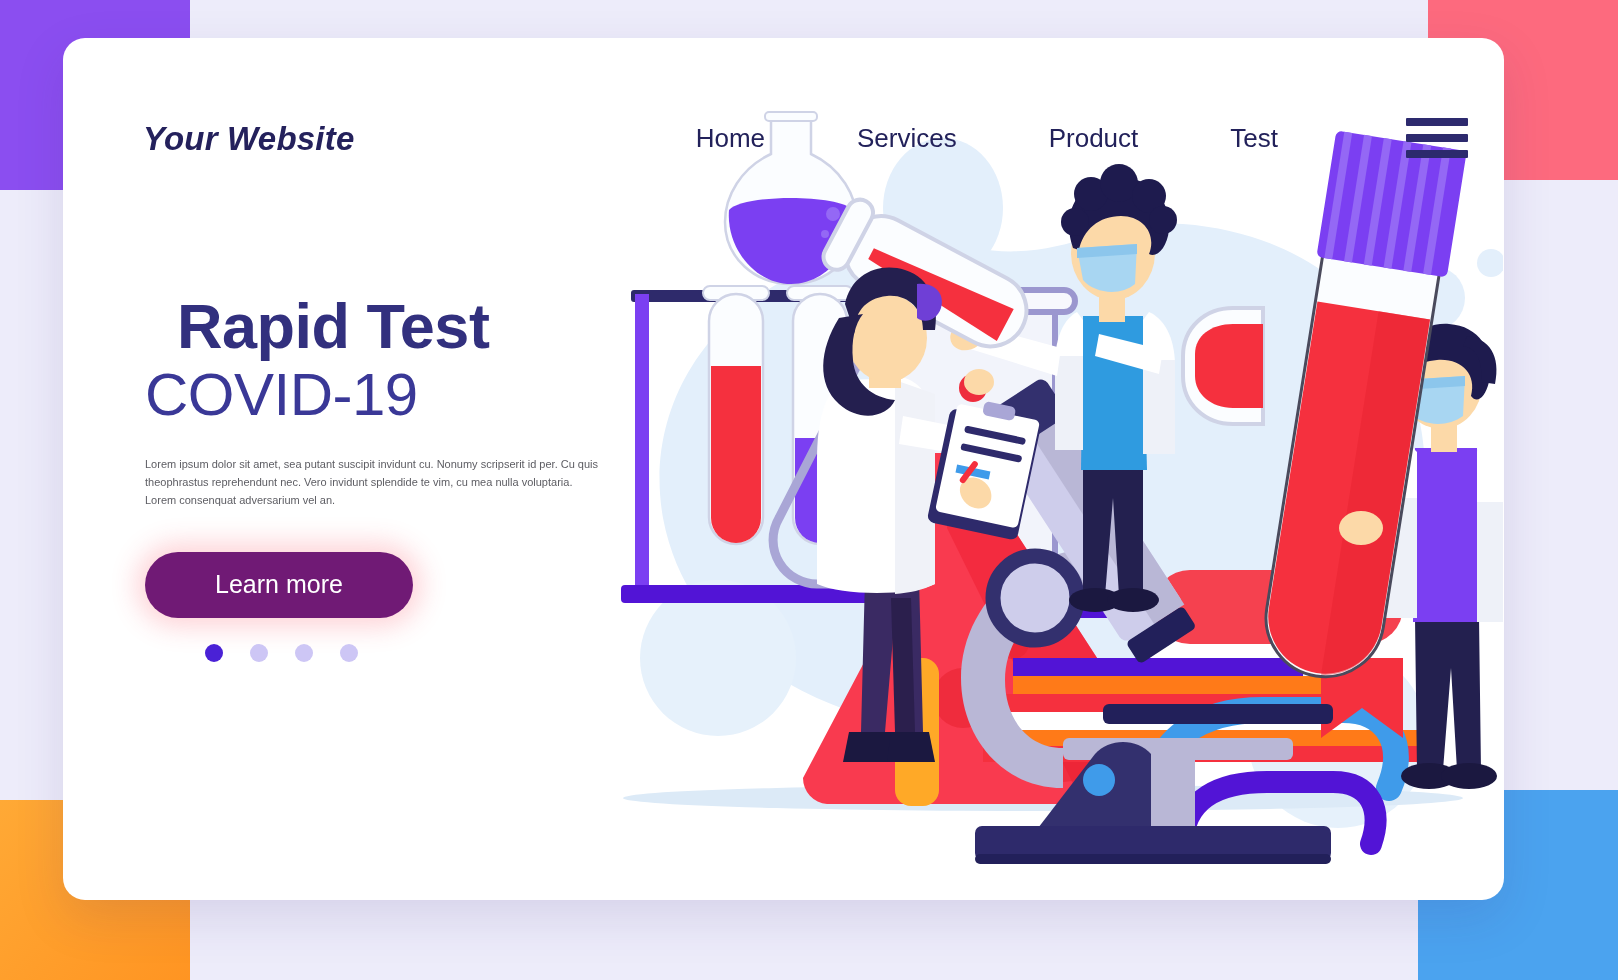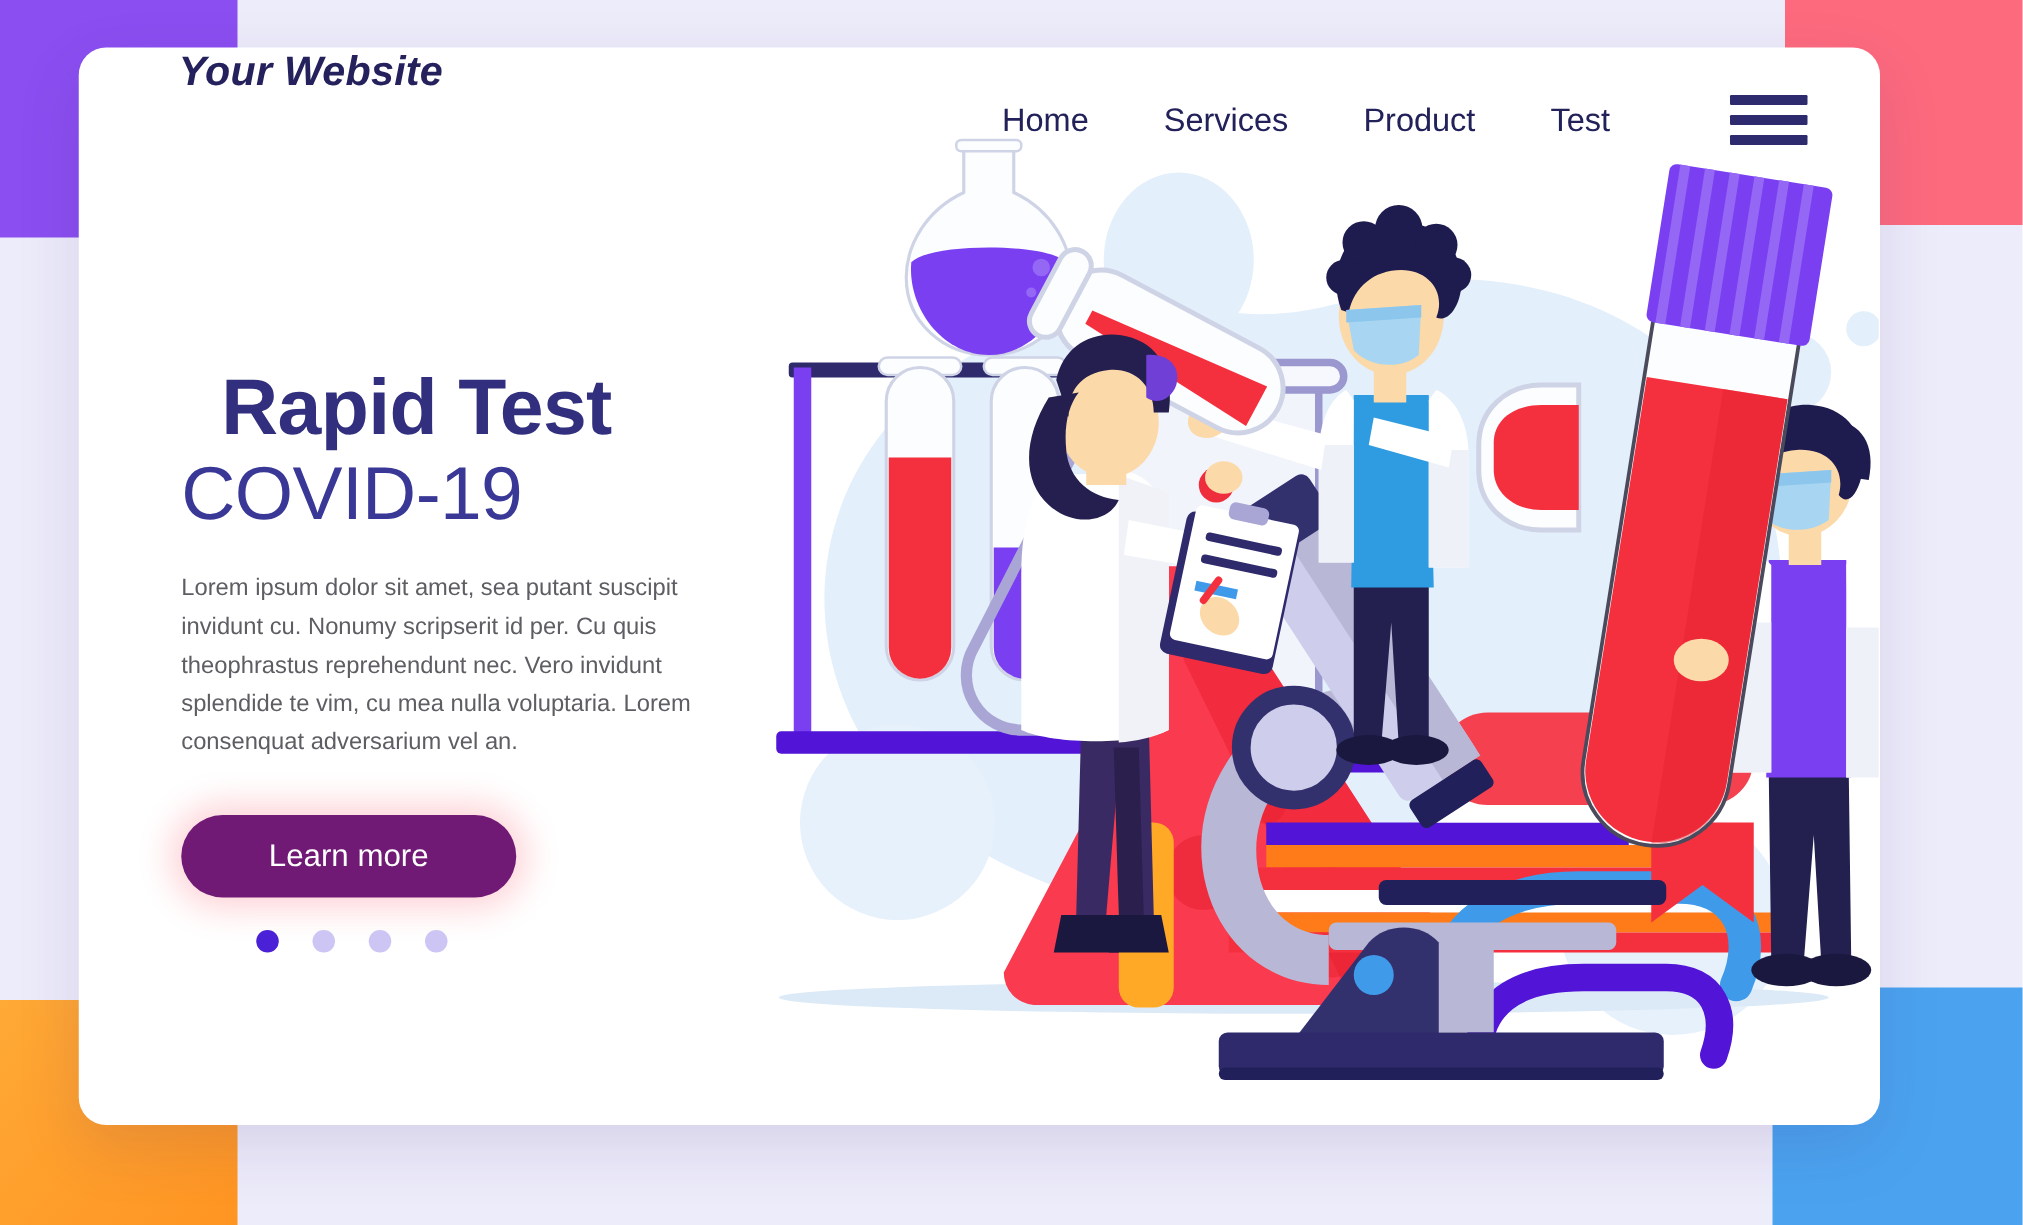--- a/index.html
+++ b/index.html
@@ -35,31 +35,31 @@
     position:absolute; left:63px; top:38px;
     width:1441px; height:862px;
     background:#ffffff; border-radius:22px;
     box-shadow:0 18px 50px rgba(60,40,120,.13);
     overflow:hidden;
   }
 
   
   #header {
     position:absolute; left:0; top:0; width:100%; height:120px;
-    display:flex; align-items:flex-start; z-index:40;flex-direction:column;
+    display:flex; align-items:flex-end; z-index:40;
   }
   #logo {
     margin-left:80px;
     font-size:33px; font-style:italic; font-weight:bold;
     color:#24215c; letter-spacing:.2px;
     white-space:nowrap;
   }
   #nav {
     margin-left:auto; display:flex; align-items:center;
-    gap:60px; padding-right:58px;
+    gap:92px; padding-right:36px;
   }
   .nav-link {
     font-size:26px; color:#22215a; cursor:pointer;
     white-space:nowrap;
   }
   #hamburger {
     width:62px; height:40px; margin-left:36px;
     display:flex; flex-direction:column; justify-content:space-between;
     cursor:pointer;
   }
@@ -70,21 +70,21 @@
   #title-1 {
     font-size:63px; font-weight:bold; color:#32307e;
     line-height:1.07; letter-spacing:-.5px;margin-left:32px;
   }
   #title-2 {
     font-size:60px; font-weight:500; color:#3a3897;
     line-height:1.1; letter-spacing:-.5px; margin-top:2px;
   }
   #hero-text {
     margin-top:28px; width:460px;
-    font-size:19px; line-height:1.62; color:#5d5d63;
+    font-size:11px; line-height:1.62; color:#5d5d63;
   }
   #learn-more {
     margin-top:42px; width:268px; height:66px;
     border:none; border-radius:38px;
     background:#701a75; color:#fff;
     font-family:"Liberation Sans", sans-serif;
     font-size:25px; cursor:pointer;
     box-shadow:0 0 26px 9px rgba(249,58,79,.22);
   }
   #dots { margin-top:26px; margin-left:60px; display:flex; gap:27px; }

